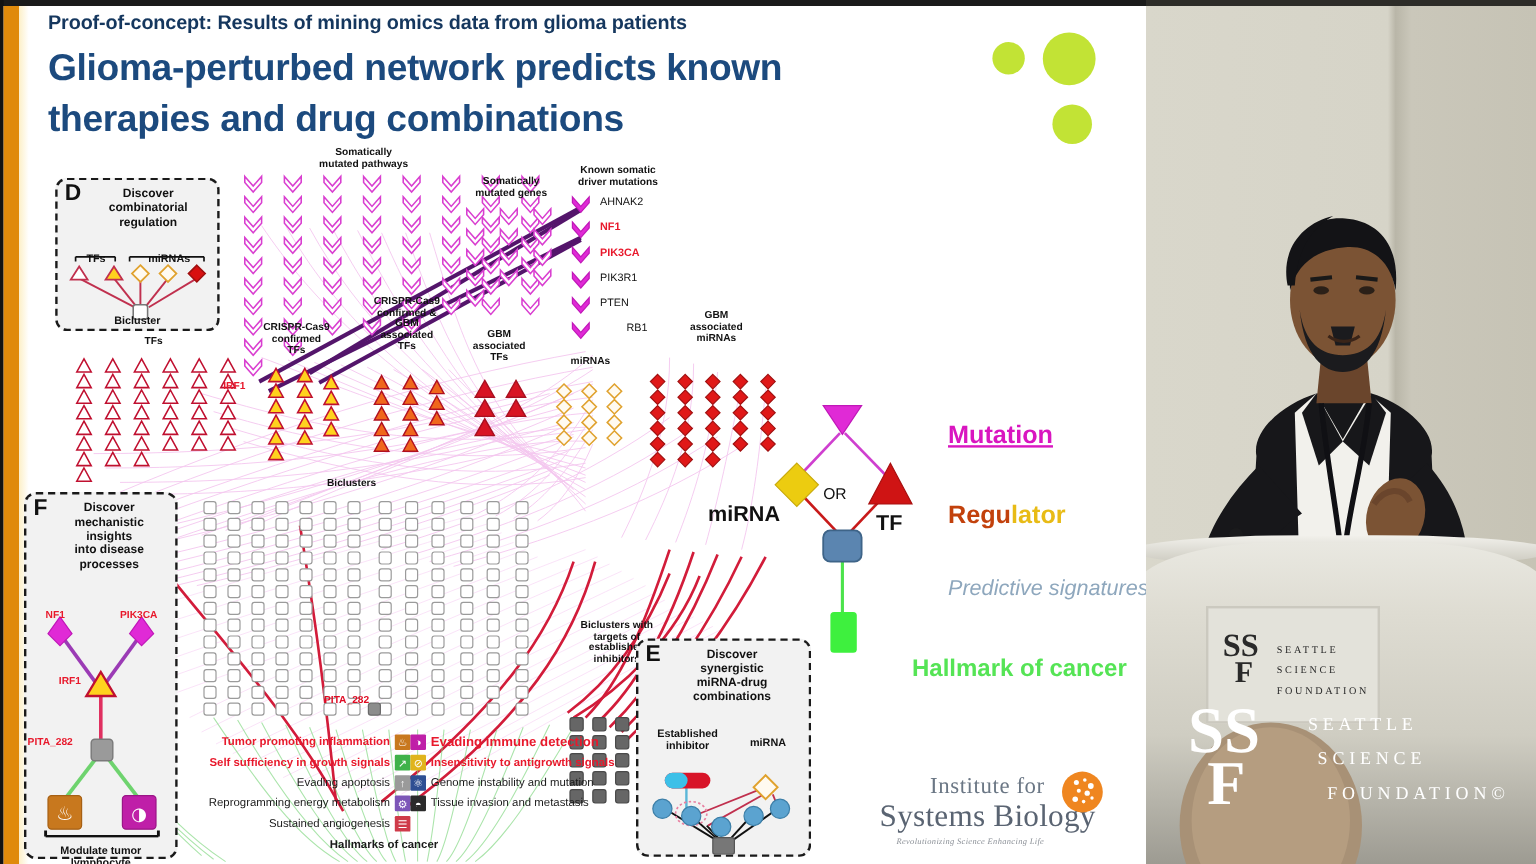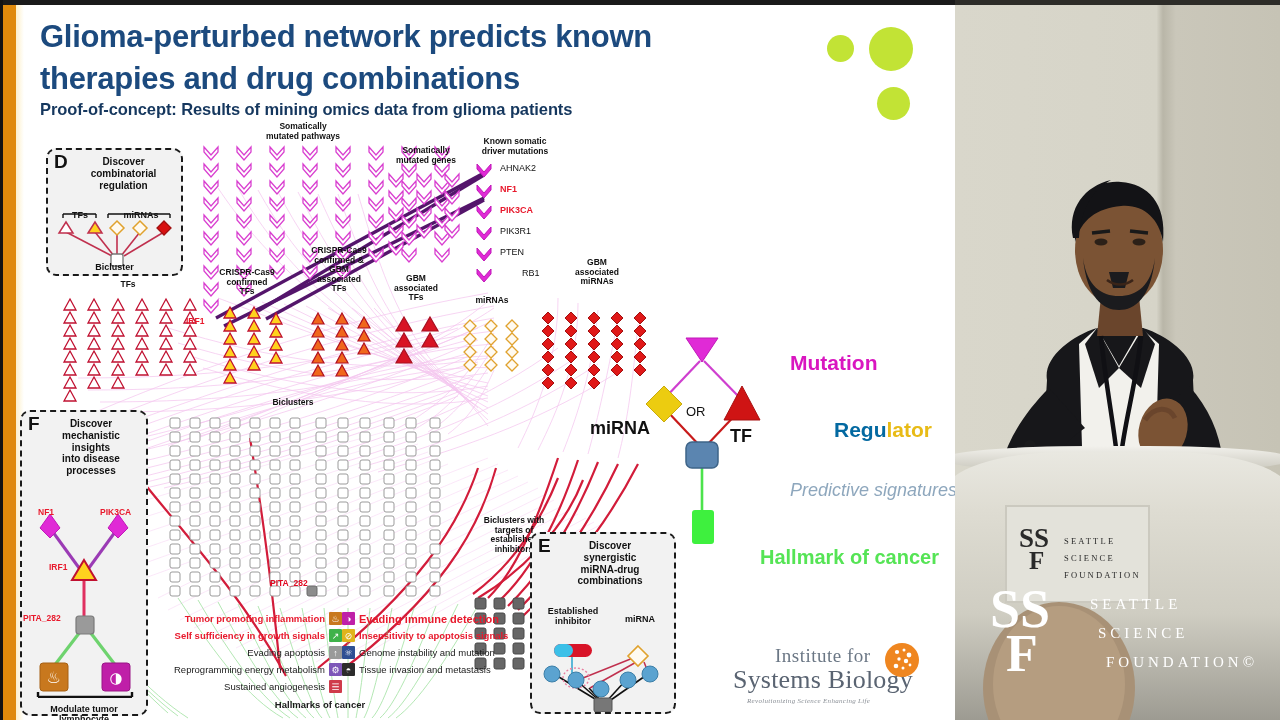--- a/index.html
+++ b/index.html
@@ -71,23 +71,23 @@
   .sub-lbl { font-size:9px; font-weight:bold; color:#111; text-align:center; }
   .tiny-lbl { position:absolute; font-size:8.5px; font-weight:bold; color:#111;
               text-align:center; line-height:1.12; white-space:pre-line; }
   .gene-lbl { position:absolute; font-size:9px; color:#111; white-space:nowrap; }
   .gene-lbl.hot { color:#e8192c; font-weight:bold; }
   .node-name { position:absolute; font-size:8.5px; font-weight:bold; color:#e8192c; }
 
   
   #legend { position:absolute; left:600px; top:318px; width:355px; height:270px; }
   .leg-text { position:absolute; font-weight:bold; white-space:nowrap; }
-  #leg-mutation  { left:190px; top:33px;  font-size:21px; color:#d916c0; }
+  #leg-mutation  { left:190px; top:33px;  font-size:21px; color:#d916c0;text-decoration:underline; }
   #leg-regulator { left:190px; top:100px; font-size:21px; }
-  #leg-regulator .r1 { color:#0369a1;margin-left:44px; }
+  #leg-regulator .r1 { color:#c2410c; }
   #leg-regulator .r2 { color:#e8bb16; }
   #leg-pred { left:190px; top:162px; font-size:18px; color:#8ea7bd; font-style:italic; font-weight:normal; }
   #leg-hall { left:160px; top:228px; font-size:20px; color:#55e455; }
   #leg-or   { left:86px;  top:86px;  font-size:13px; color:#111; font-weight:normal; }
   #leg-mirna{ left:-10px; top:100px; font-size:18px; color:#111; }
   #leg-tf   { left:130px; top:108px; font-size:18px; color:#111; }
 
   
   #isb { position:absolute; left:735px; top:645px; width:190px; height:68px; }
   #isb-l1 { position:absolute; left:40px; top:0px; font-size:19px; color:#6b7785;
@@ -136,25 +136,25 @@
 
 <div id="root">
 
   <div id="slide">
     <div id="slide-top-bar"></div>
     <div id="slide-left-dark"></div>
     <div id="slide-left-orange"></div>
     <div id="slide-left-fade"></div>
 
     <div id="header">
+      <div id="eyebrow">Proof-of-concept: Results of mining omics data from glioma patients</div>
       <div id="bigtitle">
         <div>Glioma-perturbed network predicts known</div>
         <div>therapies and drug combinations</div>
       </div>
-      <div id="eyebrow">Proof-of-concept: Results of mining omics data from glioma patients</div>
     </div>
     <div class="dot" id="dot-small"></div>
     <div class="dot" id="dot-large"></div>
     <div class="dot" id="dot-medium"></div>
 
     <div id="figure">
       <div id="fig-label-c"></div>
 
       <svg id="hairball" viewBox="0 0 935 592">
         <defs>
@@ -1007,21 +1007,21 @@
             </div>
           </div>
 
           <div style="width:182px;">
             <div style="display:flex; align-items:center; gap:4px; height:17px;">
               <span style="width:13px;height:13px;display:inline-flex;align-items:center;justify-content:center;background:#bf1fa8;color:#fff;font-size:9px;border-radius:1px;">◑</span>
               <span style="font-size:11px; font-weight:bold; color:#e8192c;">Evading immune detection</span>
             </div>
             <div style="display:flex; align-items:center; gap:4px; height:17px;">
               <span style="width:13px;height:13px;display:inline-flex;align-items:center;justify-content:center;background:#e0b41c;color:#fff;font-size:9px;border-radius:1px;">⊘</span>
-              <span style="font-size:9.5px; font-weight:bold; color:#e8192c;">Insensitivity to apoptosis signals</span>
+              <span style="font-size:9.5px; font-weight:bold; color:#e8192c;">Insensitivity to antigrowth signals</span>
             </div>
             <div style="display:flex; align-items:center; gap:4px; height:17px;">
               <span style="width:13px;height:13px;display:inline-flex;align-items:center;justify-content:center;background:#2f4f93;color:#fff;font-size:9px;border-radius:1px;">⚛</span>
               <span style="font-size:9.5px; color:#1a1a1a;">Genome instability and mutation</span>
             </div>
             <div style="display:flex; align-items:center; gap:4px; height:17px;">
               <span style="width:13px;height:13px;display:inline-flex;align-items:center;justify-content:center;background:#2b2b2b;color:#fff;font-size:9px;border-radius:1px;">◓</span>
               <span style="font-size:9.5px; color:#1a1a1a;">Tissue invasion and metastasis</span>
             </div>
           </div>

